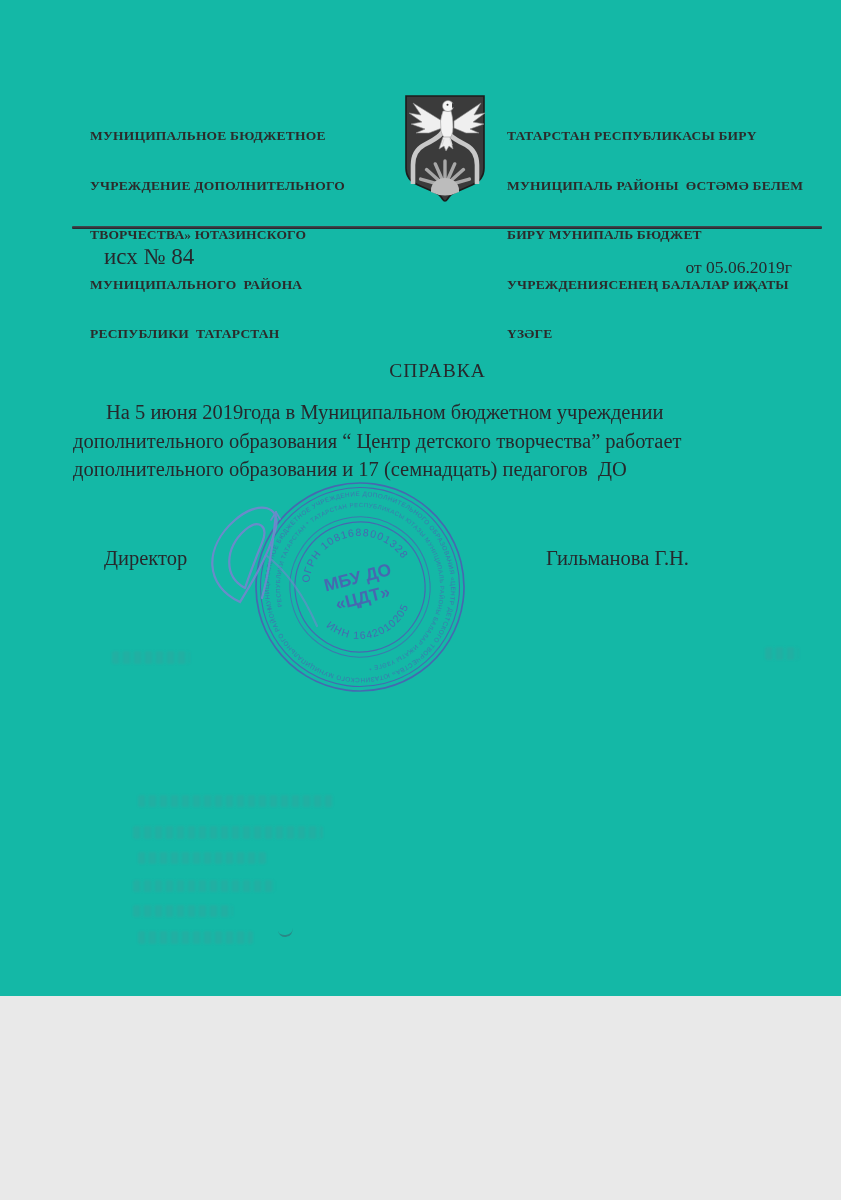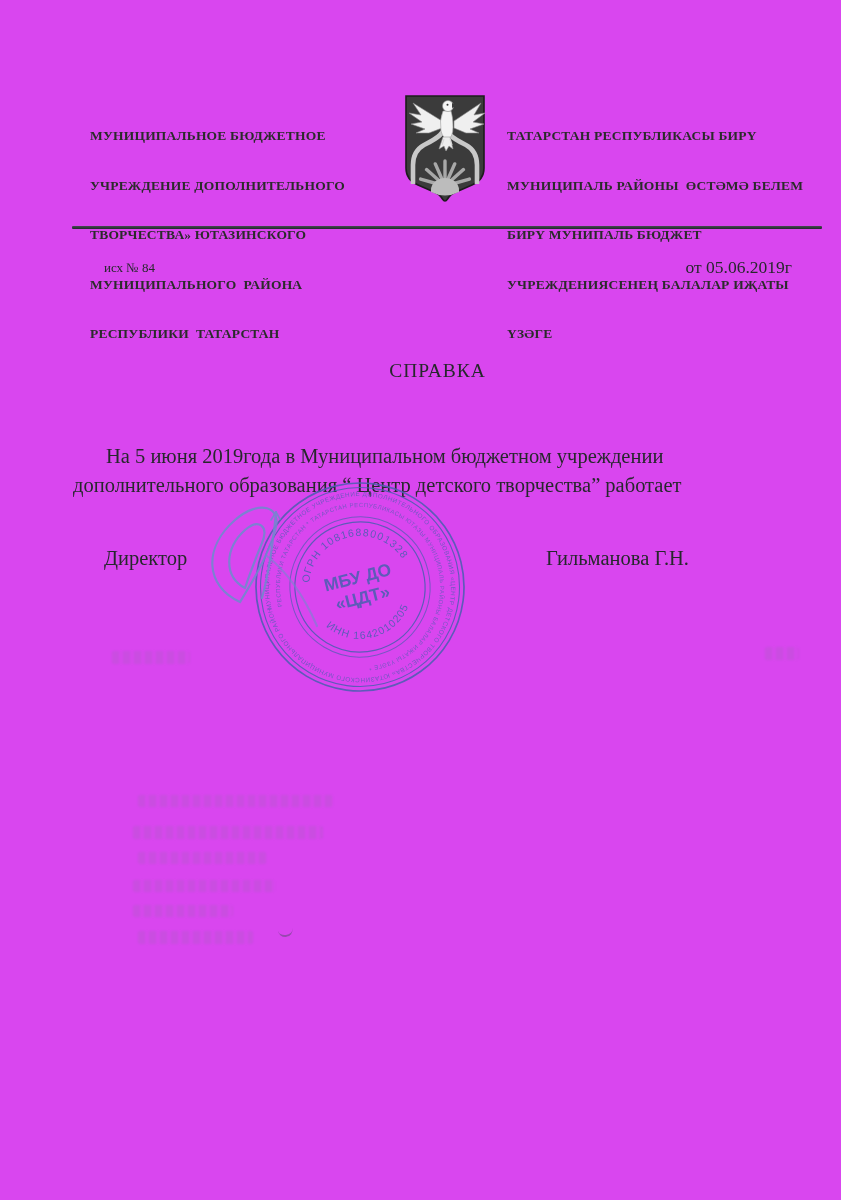--- a/index.html
+++ b/index.html
@@ -1,46 +1,46 @@
 <!DOCTYPE html>
 <html><head>
 <meta charset="utf-8">
 <style>
   html,body { margin:0; padding:0; background:#e9e9e9; }
   .page {
-    position:relative; width:841px; height:1200px; margin:0 auto;
-    background:#d946ef; overflow:hidden;
+    position:relative; width:841px; height:996px; margin:0 auto;
+    background:#14b8a6; overflow:hidden;
     font-family:"Liberation Serif", serif; color:#26282c;
   }
   
   .org-block {
     position:absolute; top:95px; font-size:13.5px; line-height:16.5px;
     font-weight:700; letter-spacing:0.2px; color:#2b2b2b; white-space:pre;
   }
   .org-ru { left:90px; }
   .org-tt { left:507px; }
   
   .emblem { position:absolute; left:399px; top:91px; width:92px; height:116px; }
   
   .rule {
     position:absolute; left:72px; top:226px; width:750px; height:3px;
     background:linear-gradient(#454b52,#22262b); border-radius:1px;
   }
-  .ref-number { position:absolute; left:104px; top:260px; font-size:13px; }
+  .ref-number { position:absolute; left:104px; top:244px; font-size:23px; }
   .ref-date   { position:absolute; right:49px; top:257px; font-size:17.5px; }
   .doc-title {
     position:absolute; left:0; top:360px; width:841px; box-sizing:border-box;
     padding-left:34px; text-align:center; font-size:19.5px; letter-spacing:1px;
   }
   .body-text {
     position:absolute; left:73px; top:398px; width:690px;
     font-size:20.5px; line-height:28.6px;
   }
   .body-line { white-space:pre-wrap; }
-  .body-line.first { text-indent:33px;margin-top:44px; }
+  .body-line.first { text-indent:33px; }
   .sig-label { position:absolute; left:104px; top:547px; font-size:20.5px; }
   .sig-name  { position:absolute; left:514px; top:547px; font-size:20.5px;margin-left:32px; }
   .stamp     { position:absolute; left:252px; top:479px; width:216px; height:216px; }
   .signature { position:absolute; left:185px; top:486px; width:160px; height:170px; }
   
   .ghost {
     position:absolute; border-radius:2px; filter:blur(1.1px);
     background:repeating-linear-gradient(90deg,
       rgba(115,125,142,0.14) 0px, rgba(115,125,142,0.14) 7px,
       rgba(115,125,142,0.03) 7px, rgba(115,125,142,0.03) 11px);
@@ -104,20 +104,21 @@
   <div class="rule"></div>
 
   <div class="ref-number">исх № 84</div>
   <div class="ref-date">от 05.06.2019г</div>
 
   <div class="doc-title">СПРАВКА</div>
 
   <div class="body-text">
     <div class="body-line first">На 5 июня 2019года в Муниципальном бюджетном учреждении</div>
     <div class="body-line">дополнительного образования “ Центр детского творчества” работает</div>
+    <div class="body-line">дополнительного образования и 17 (семнадцать) педагогов  ДО</div>
   </div>
 
   <div class="sig-label">Директор</div>
   <div class="sig-name">Гильманова Г.Н.</div>
 
   <div class="stamp">
     <svg viewBox="0 0 216 216" width="216" height="216">
       <defs>
         <path id="ring1" d="M17 108 a91 91 0 1 1 182 0 a91 91 0 1 1 -182 0"></path>
         <path id="ring2" d="M28 108 a80 80 0 1 1 160 0 a80 80 0 1 1 -160 0"></path>

